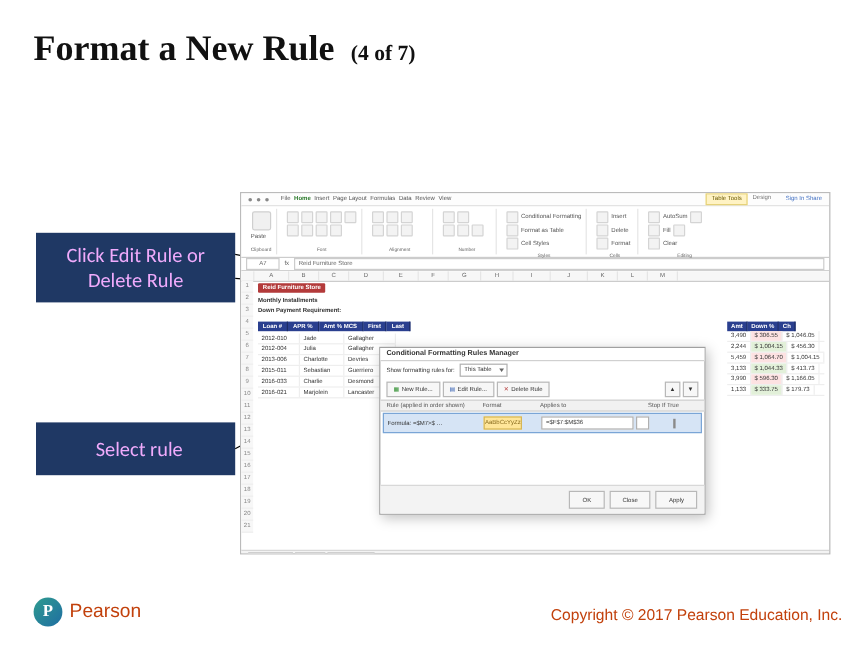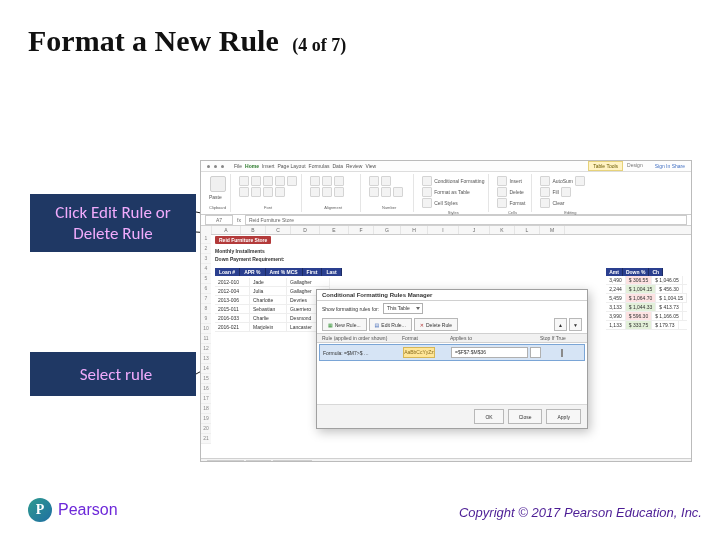--- a/index.html
+++ b/index.html
@@ -352,31 +352,30 @@
     background: linear-gradient(135deg,#2f9b8f,#1f6ea2);
     position:relative;
   }
   .pearson .logo::before {
     content:"P";
     position:absolute; inset:0;
     display:flex; align-items:center; justify-content:center;
     color:#fff; font-weight:bold; font-family: Georgia, serif; font-size:14px;
   }
   .pearson .brand {
-    color:#6d28d9;
+    color:#c2410c;
     font-size:16px;
   }
   .copyright {
     position:absolute;
     right: 18px;
     bottom: 20px;
     font-family: Arial, sans-serif;
     font-size: 13px;
-    color:#4c1d95;
-    font-style:italic;
+    color:#c2410c;
   }
 </style>
 </head>
 <body>
 
 <div class="slide">
 
   <div class="title">
     <span>Format a New Rule</span>
     <span class="count">(4 of 7)</span>

